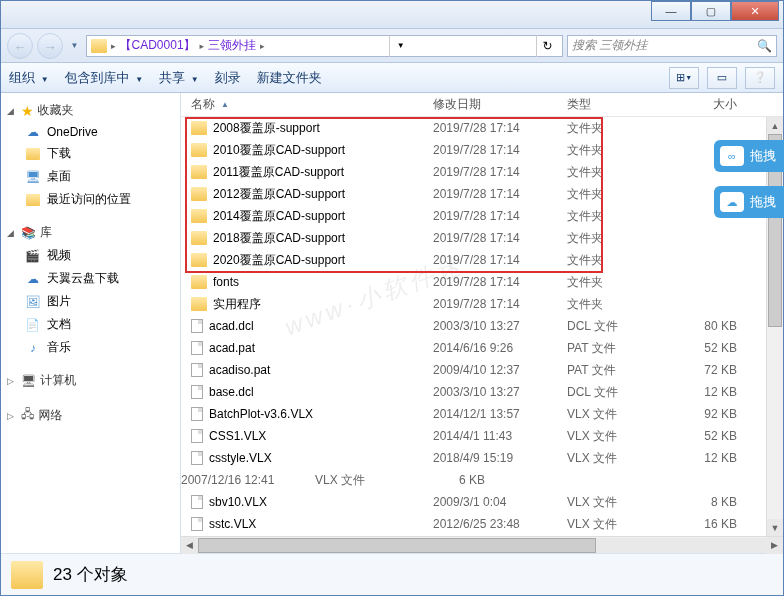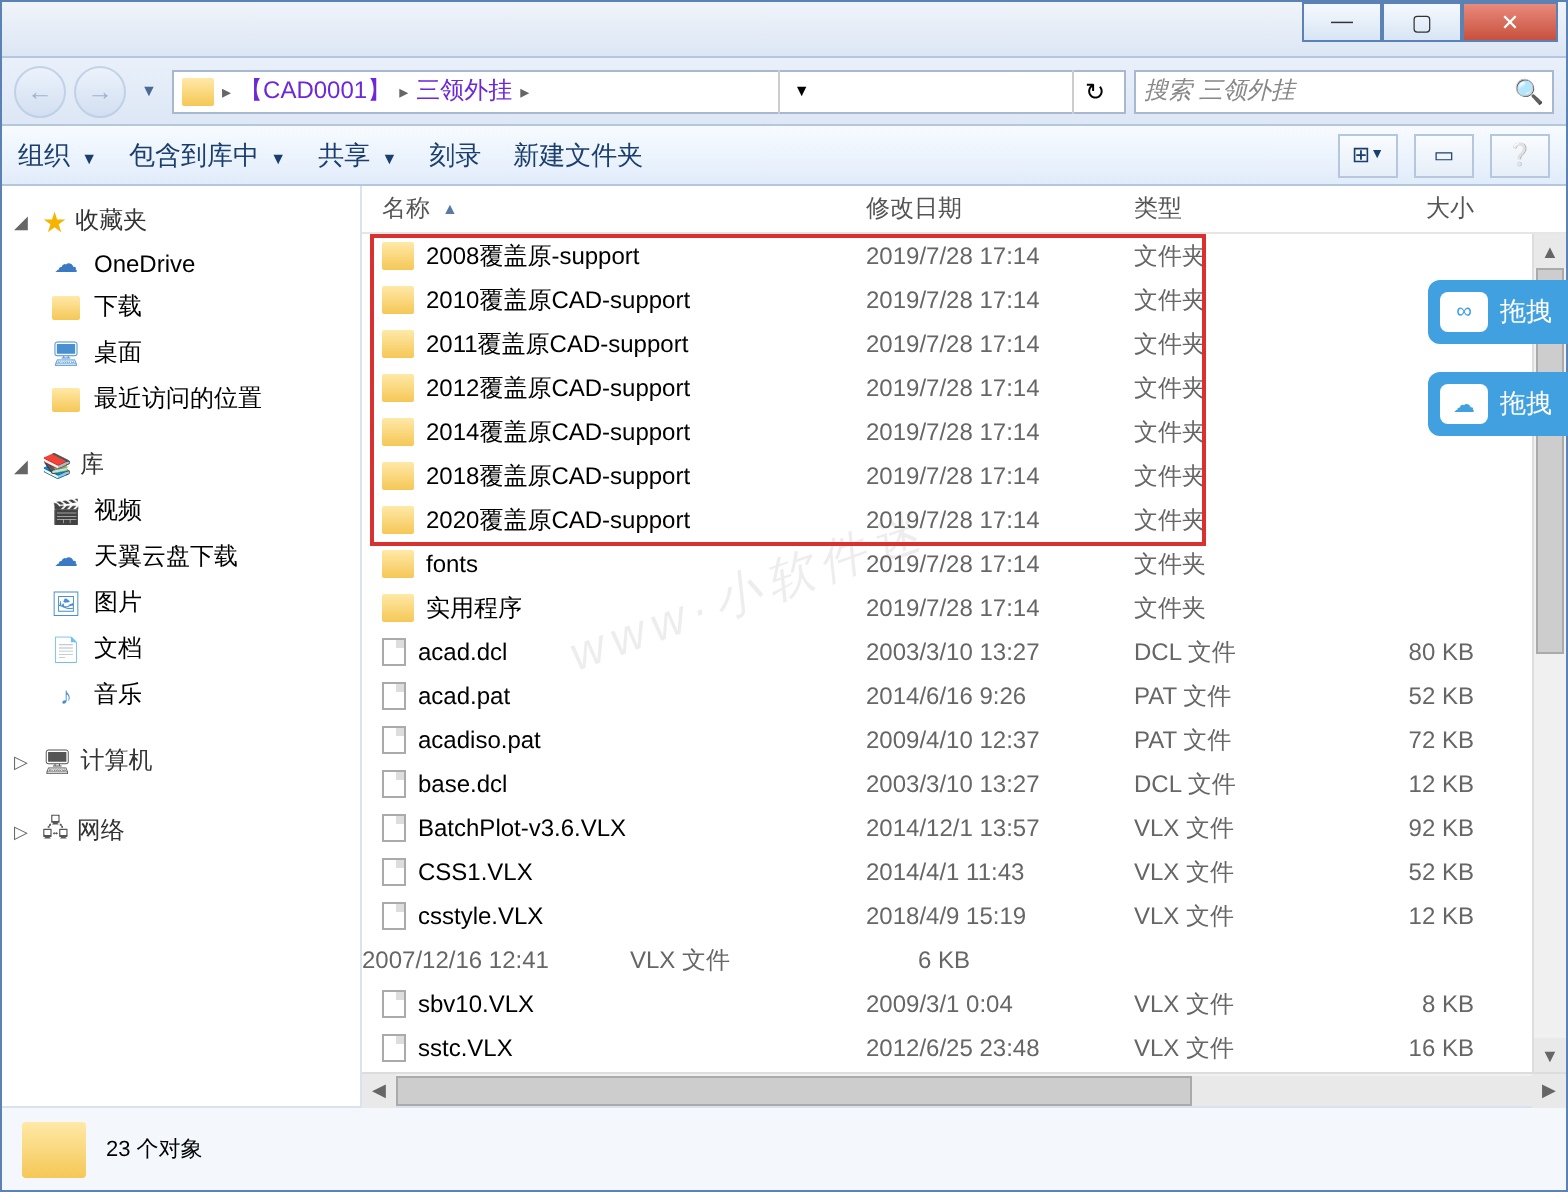--- a/index.html
+++ b/index.html
@@ -59,21 +59,21 @@
 .file-ico.file { border: 1px solid #aaa; background: #fff; width: 12px; height: 14px; position: relative; }
 .file-ico.file::after { content: ""; position: absolute; top: 0; right: 0; width: 4px; height: 4px; background: #ddd; }
 .file-row .col-date { color: #666; }
 .file-row .col-type { color: #666; }
 .file-row .col-size { color: #666; }
 .highlight-box { position: absolute; left: 4px; top: 0; width: 418px; height: 156px; border: 2px solid #d93030; pointer-events: none; z-index: 5; }
 .scrollbar-bottom { height: 17px; background: #f0f0f0; border-top: 1px solid #ddd; display: flex; align-items: center; }
 .sb-track { flex: 1; height: 15px; margin: 0 17px; background: #e9e9e9; position: relative; }
 .sb-thumb { position: absolute; left: 0; top: 0; width: 70%; height: 100%; background: #cdcdcd; border: 1px solid #aaa; }
 .sb-arrow { width: 17px; height: 17px; display: flex; align-items: center; justify-content: center; background: #e9e9e9; font-size: 9px; color: #666; position: absolute; }
-.statusbar { height: 42px; border-top: 1px solid #d9e3f0; display: flex; align-items: center; padding: 0 10px; gap: 10px; background: #f4f8fd; font-size: 11px; }
+.statusbar { height: 42px; border-top: 1px solid #d9e3f0; display: flex; align-items: center; padding: 0 10px; gap: 10px; background: #f4f8fd; font-size: 17px; }
 .statusbar .big-folder { width: 32px; height: 28px; background: linear-gradient(#ffe9a8, #f5c756); border-radius: 2px; }
 .side-buttons { position: absolute; right: 0; top: 140px; display: flex; flex-direction: column; gap: 14px; }
 .side-btn { background: #40a0e0; color: #fff; border-radius: 6px 0 0 6px; padding: 6px 8px 6px 6px; display: flex; align-items: center; gap: 6px; font-size: 13px; }
 .side-btn .bubble { width: 24px; height: 20px; background: #fff; border-radius: 4px; display: flex; align-items: center; justify-content: center; color: #40a0e0; font-size: 11px; }
 .watermark { position: absolute; left: 280px; top: 280px; transform: rotate(-20deg); color: rgba(0,0,0,0.07); font-size: 24px; letter-spacing: 4px; pointer-events: none; font-style: italic; }
 .scroll-right { width: 17px; background: #f0f0f0; border-left: 1px solid #ddd; display: flex; flex-direction: column; }
 .scroll-right .sb-arrow-v { height: 17px; display: flex; align-items: center; justify-content: center; font-size: 9px; color: #666; background: #e9e9e9; }
 .scroll-right .sb-track-v { flex: 1; position: relative; }
 .scroll-right .sb-thumb-v { position: absolute; top: 0; left: 1px; right: 1px; height: 50%; background: #cdcdcd; border: 1px solid #aaa; }
 .content-wrap { display: flex; flex: 1; min-height: 0; }

